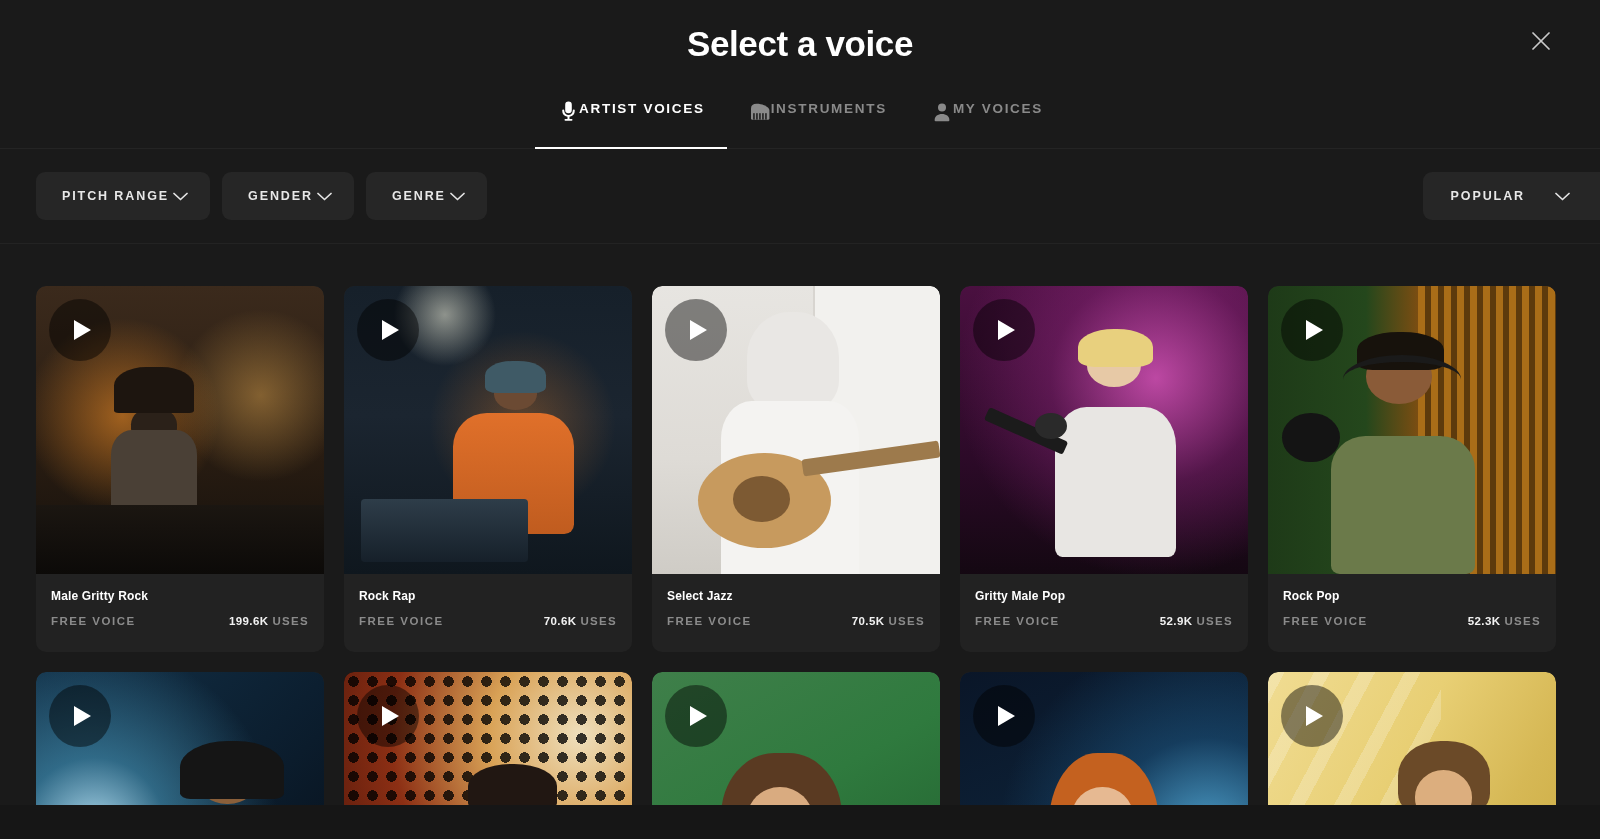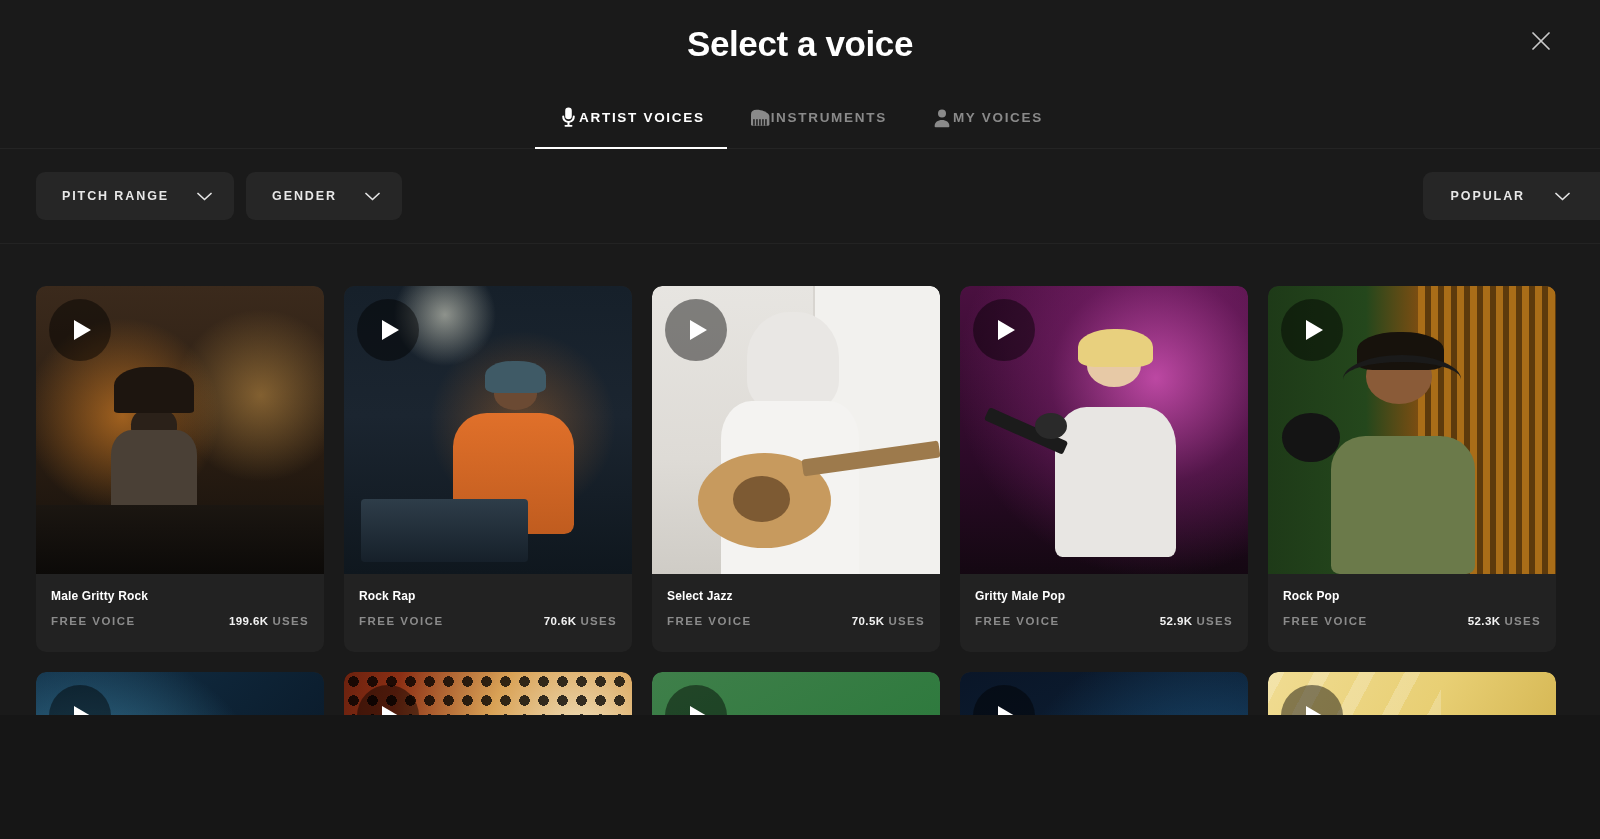--- a/index.html
+++ b/index.html
@@ -9,21 +9,21 @@
     height: 839px;
     overflow: hidden;
     background: #161616;
     font-family: "Liberation Sans", sans-serif;
     -webkit-font-smoothing: antialiased;
   }
 
   .modal {
     position: relative;
     width: 1600px;
-    height: 715px;
+    height: 805px;
     background: #1a1a1a;
     display: flex;
     flex-direction: column;
   }
 
   
   .header {
     position: relative;
     height: 87px;
     flex: 0 0 auto;
@@ -60,21 +60,20 @@
     height: 62px;
     display: flex;
     align-items: flex-end;
     justify-content: center;
     gap: 0px;
     border-bottom: 1px solid #242424;
   }
 
   .tab {
     display: flex;
-    align-items: center;
     padding: 0 22px 14px 22px;
     cursor: pointer;
     position: relative;
     height: 100%;
     padding-top: 14px;
     box-sizing: border-box;
   }
 
   .tab-label {
     font-size: 13.5px;
@@ -106,21 +105,21 @@
     padding: 0 0 0 36px;
     border-bottom: 1px solid #232323;
     position: relative;
   }
 
   .chips { display: flex; align-items: center; gap: 12px; }
 
   .chip {
     display: flex;
     align-items: center;
-    gap: 28px;
+    gap: 4px;
     height: 48px;
     padding: 0 22px 0 26px;
     border-radius: 9px;
     background: #262626;
     cursor: pointer;
   }
   .chip-label {
     font-size: 12.5px;
     font-weight: 700;
     letter-spacing: 1.9px;
@@ -294,20 +293,28 @@
 
       <div class="chip">
         <span class="chip-label">GENDER</span>
         <span class="chev">
           <svg width="15" height="9" viewBox="0 0 15 9" fill="none" stroke="currentColor" stroke-width="1.7" stroke-linecap="round" stroke-linejoin="round">
               <polyline points="1,1.5 7.5,7.5 14,1.5"></polyline>
             </svg>
         </span>
       </div>
 
+      <div class="chip">
+        <span class="chip-label">GENRE</span>
+        <span class="chev">
+          <svg width="15" height="9" viewBox="0 0 15 9" fill="none" stroke="currentColor" stroke-width="1.7" stroke-linecap="round" stroke-linejoin="round">
+              <polyline points="1,1.5 7.5,7.5 14,1.5"></polyline>
+            </svg>
+        </span>
+      </div>
 
     </div>
 
     <div class="sort-chip">
       <span class="chip-label">POPULAR</span>
       <span class="chev">
         <svg width="15" height="9" viewBox="0 0 15 9" fill="none" stroke="currentColor" stroke-width="1.7" stroke-linecap="round" stroke-linejoin="round">
             <polyline points="1,1.5 7.5,7.5 14,1.5"></polyline>
           </svg>
       </span>

